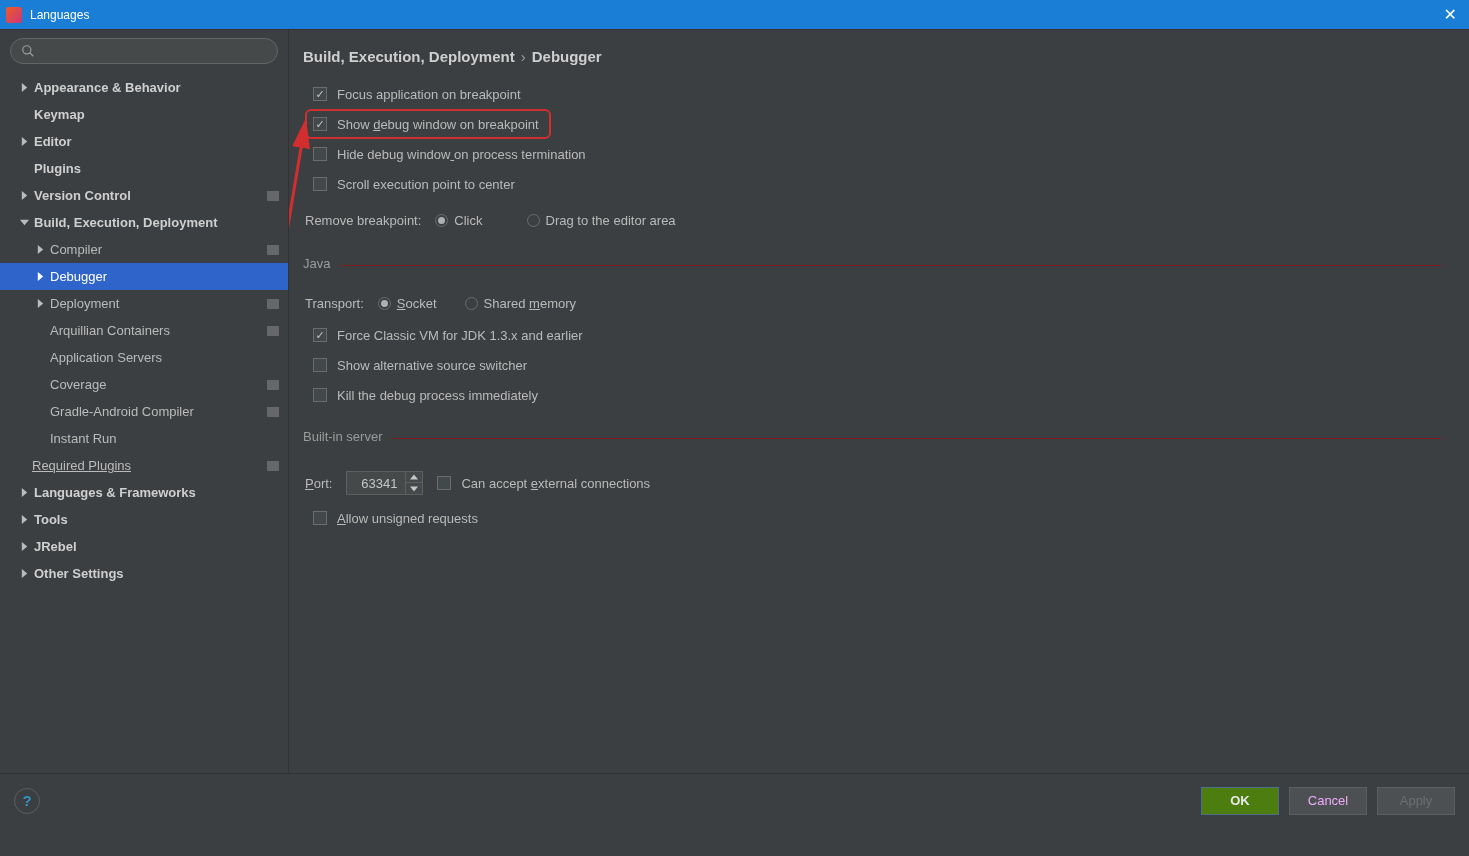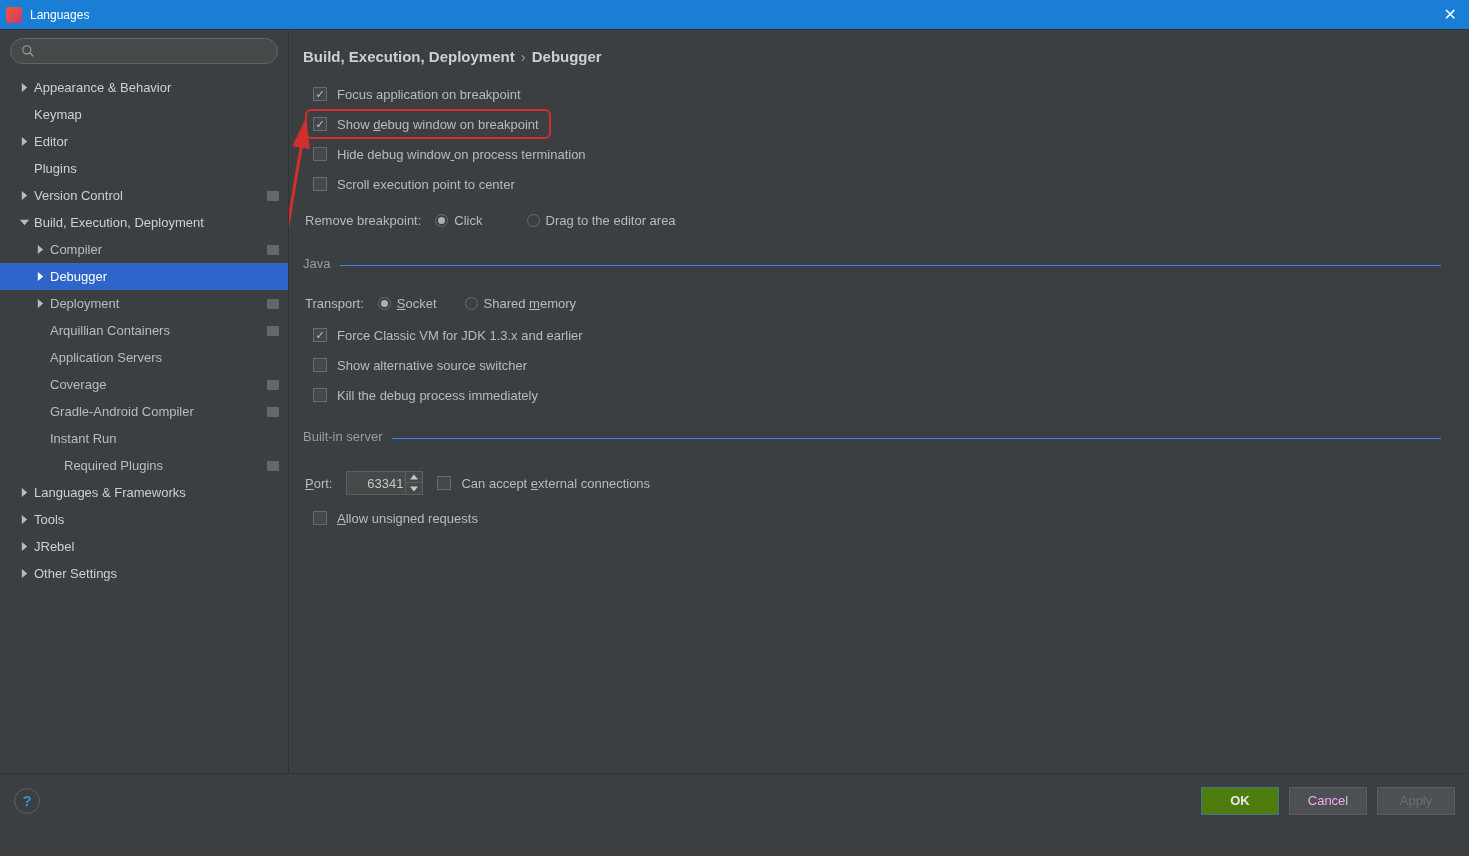--- a/index.html
+++ b/index.html
@@ -72,21 +72,21 @@
     display:flex; align-items:center; justify-content:center;
   }
   .tree-row .arrow svg { width:9px; height:9px; fill:#bbbbbb; }
   .tree-row.selected .arrow svg { fill:#ffffff; }
   .tree-row .label { flex:1; white-space:nowrap; overflow:hidden; text-overflow:ellipsis;}
   .tree-row .folder-icon {
     width:14px; height:14px;
     margin-left:6px;
     opacity:0.55;
   }
-  .tree-row.bold .label { font-weight:400; color:#cfcfcf;}
+  .tree-row.bold .label { font-weight:700; color:#cfcfcf;}
   .content {
     flex:1;
     padding: 18px 28px 0 14px;
     overflow:auto;
     position:relative;
   }
   .breadcrumb { color:#cfcfcf; font-weight:600; font-size:15px; margin-bottom:14px; }
   .breadcrumb .sep { color:#9b9b9b; font-weight:normal; padding:0 6px;}
   .opt-row { display:flex; align-items:center; height:30px; }
   .chk {
@@ -119,38 +119,38 @@
     width:13px; height:13px; border-radius:50%;
     border:1px solid #6b6b6b;
     display:flex; align-items:center; justify-content:center;
     cursor:pointer;
   }
   .radio.sel::after {
     content:""; width:7px; height:7px; border-radius:50%; background:#aeb0b2;
   }
   .radio-group { display:flex; align-items:center; gap:6px; margin-right:14px;}
   .section-sep {
-    height:1px; background:#3b82f6; margin:6px 0 10px 0;
+    height:1px; background:#7f1d1d; margin:6px 0 10px 0;
     position:relative;
   }
   .section-label {
     color:#9b9b9b; font-size:13px;
     position:absolute; top:-9px; left:0;
     background:#3c3f41; padding-right:10px;
   }
   .port-row { display:flex; align-items:center; gap:14px; height:40px;}
   .spinner {
     display:flex; align-items:center;
     border:1px solid #5e5e5e;
     background:#45494a;
     height:24px;
   }
   .spinner input {
     width:58px; background:transparent; border:none; color:#c7c7c7;
-    text-align:right; padding-right:2px; font-size:13px;
+    text-align:right; padding-right:8px; font-size:13px;
     outline:none;
   }
   .spinner .btns { display:flex; flex-direction:column; border-left:1px solid #5e5e5e;}
   .spinner .btns div { width:16px; height:11px; display:flex; align-items:center; justify-content:center; cursor:pointer;}
   .spinner .btns div:first-child { border-bottom:1px solid #5e5e5e;}
   .spinner .btns svg { width:8px; height:6px; fill:#c7c7c7;}
   .footer {
     height:54px;
     background:#3c3f41;
     border-top:1px solid #323232;
@@ -303,21 +303,21 @@
           <span class="label">Gradle-Android Compiler</span>
           <span class="folder-icon"><svg viewBox="0 0 14 14" fill="#888">
               <rect x="1" y="2" width="12" height="10" rx="1"></rect>
               <rect x="1" y="2" width="6" height="3"></rect>
             </svg></span>
         </div>
         <div class="tree-row" style="padding-left: 34px;">
           <span class="arrow"></span>
           <span class="label">Instant Run</span>
         </div>
-        <div class="tree-row" style="padding-left: 48px;">
+        <div class="tree-row" style="padding-left: 16px; text-decoration: underline;">
           <span class="arrow"></span>
           <span class="label">Required Plugins</span>
           <span class="folder-icon"><svg viewBox="0 0 14 14" fill="#888">
               <rect x="1" y="2" width="12" height="10" rx="1"></rect>
               <rect x="1" y="2" width="6" height="3"></rect>
             </svg></span>
         </div>
         <div class="tree-row bold" style="padding-left: 18px;">
           <span class="arrow">
             <svg viewBox="0 0 10 10">

